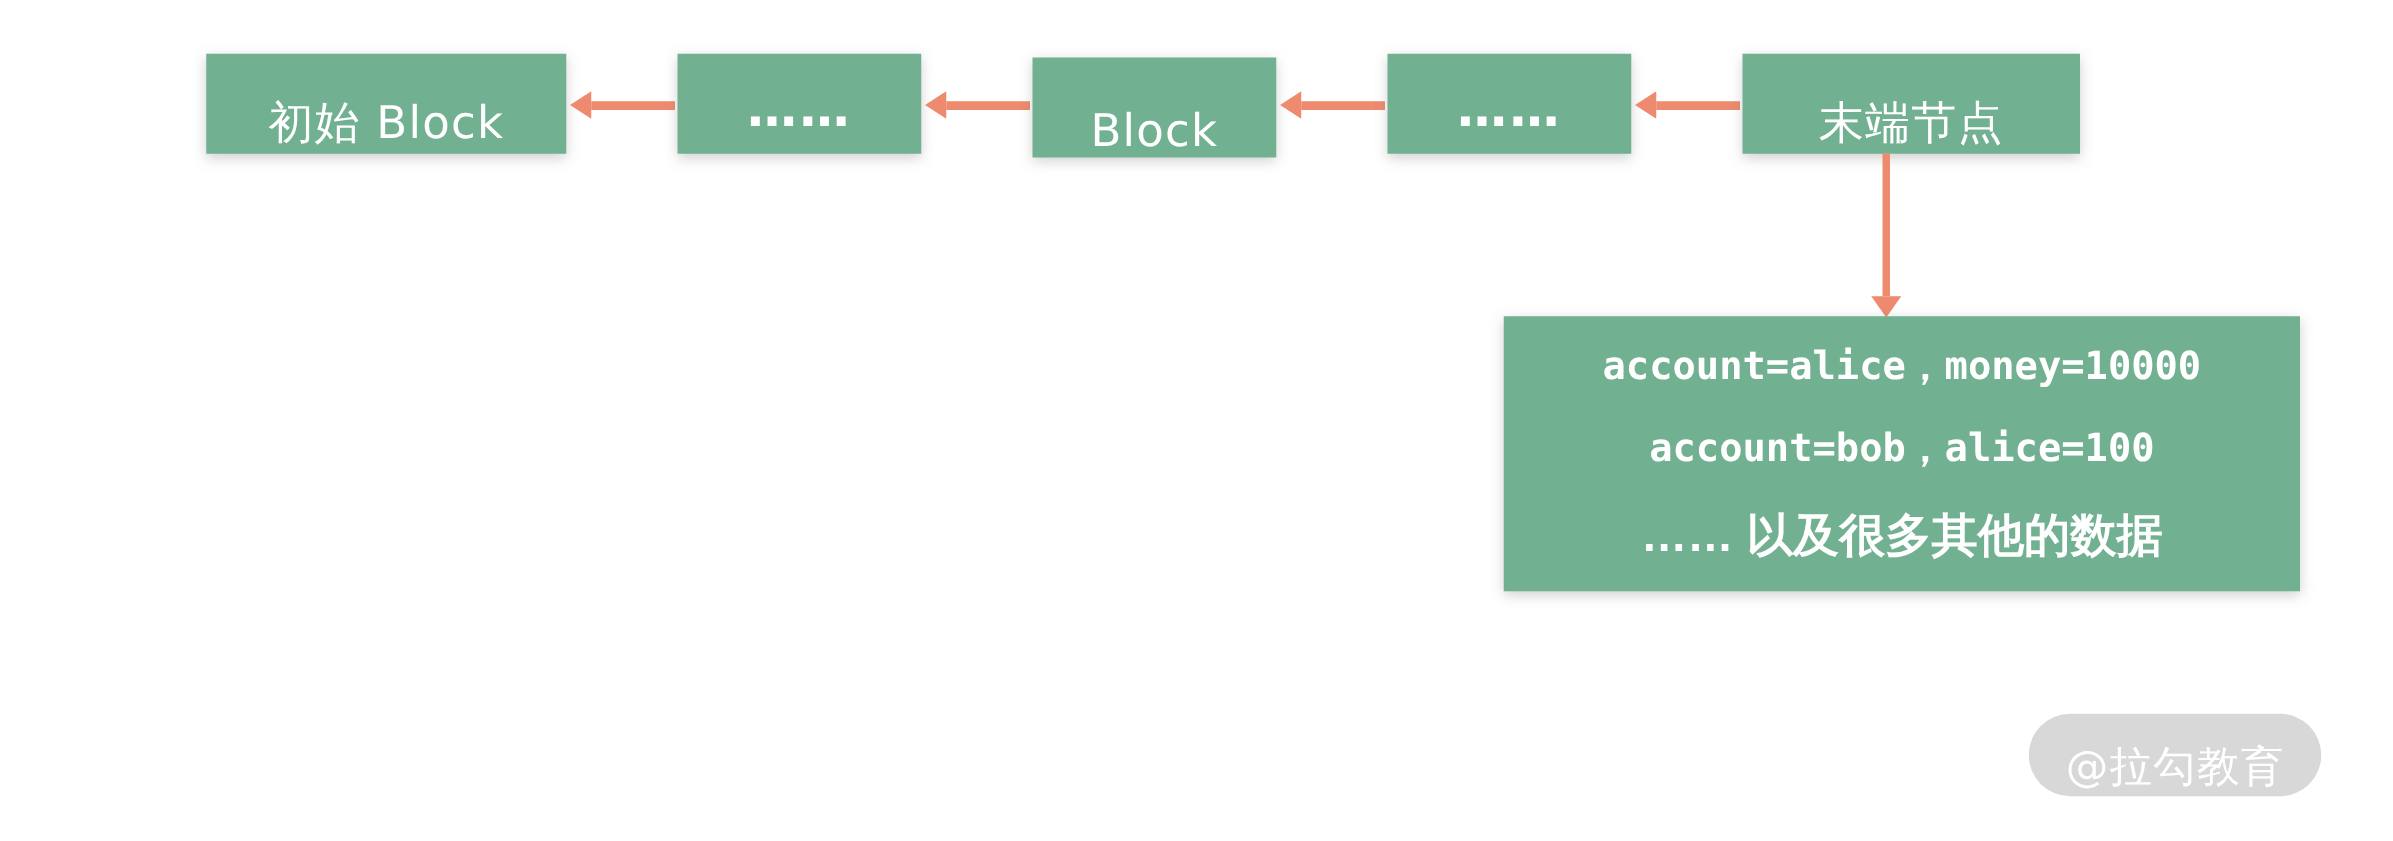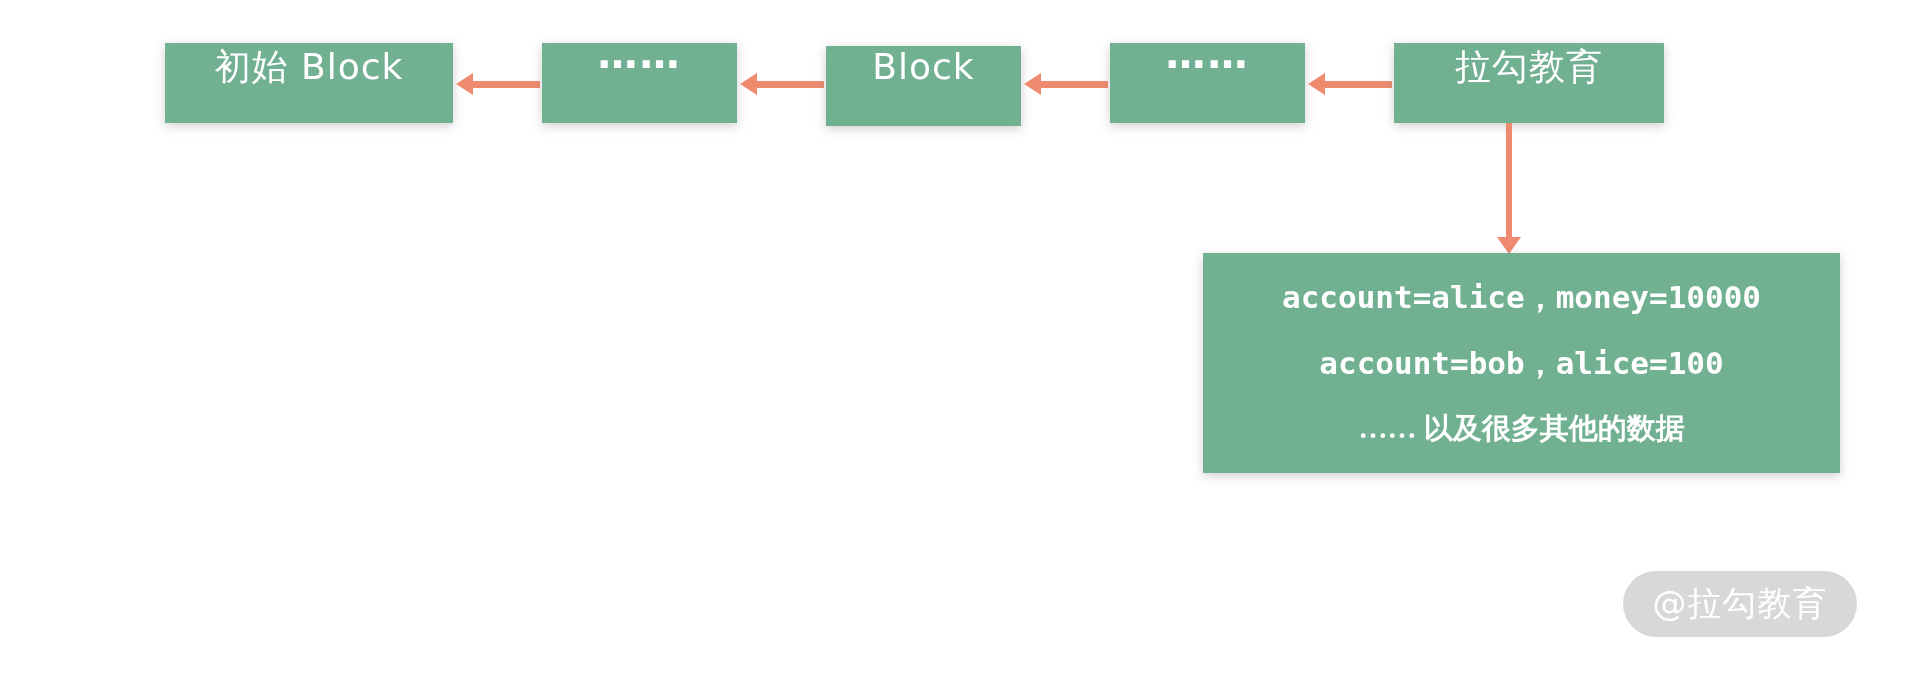--- a/index.html
+++ b/index.html
@@ -13,21 +13,21 @@
     position:relative;
     width:1914px;height:673px;
     background:#fff;
     overflow:hidden;
     font-family:"DejaVu Sans",sans-serif;
   }
   .node{
     position:absolute;
     background:var(--block-green);
     box-shadow:0 3px 10px rgba(120,120,120,.35);
-    display:flex;align-items:flex-start;justify-content:center;
+    display:flex;align-items:flex-end;justify-content:center;
     color:var(--text-white);
   }
   .node .label{
     font-size:36px;
     font-weight:500;
     letter-spacing:1px;
     white-space:nowrap;
   }
   .node.dots .label{
     font-weight:bold;
@@ -80,30 +80,30 @@
     gap:24px;
     color:var(--text-white);
   }
   .databox .line-mono{
     font-family:"DejaVu Sans Mono",monospace;
     font-weight:bold;font-size:31px;
     white-space:nowrap;
     text-align:center;
   }
   .databox .line-cjk{
-    font-family:Liberation Serif, serif;
-    font-weight:bold;font-size:29px;
+    font-family:Liberation Sans, sans-serif;
+    font-weight:bold;font-size:37px;
     white-space:nowrap;
   }
 
   .watermark{
     position:absolute;left:1623px;top:571px;width:234px;height:66px;
     background:var(--watermark-bg);
     border-radius:33px;
-    display:flex;align-items:center;justify-content:center;
+    display:flex;align-items:flex-end;justify-content:center;
   }
   .watermark .label{
     color:var(--text-white);
     font-size:34px;
     letter-spacing:1px;
   }
 </style>
 </head>
 <body>
 
@@ -139,21 +139,21 @@
   <div class="node dots n3">
     <span class="label">……</span>
   </div>
 
   <div class="harrow a3">
     <div class="head"></div>
     <div class="shaft"></div>
   </div>
 
   <div class="node n4">
-    <span class="label">拉勾教育</span>
+    <span class="label">末端节点</span>
   </div>
 
   <div class="varrow">
     <div class="shaft"></div>
     <div class="head"></div>
   </div>
 
   <div class="databox">
     <div class="line-mono">account=alice，money=10000</div>
     <div class="line-mono">account=bob，alice=100</div>

